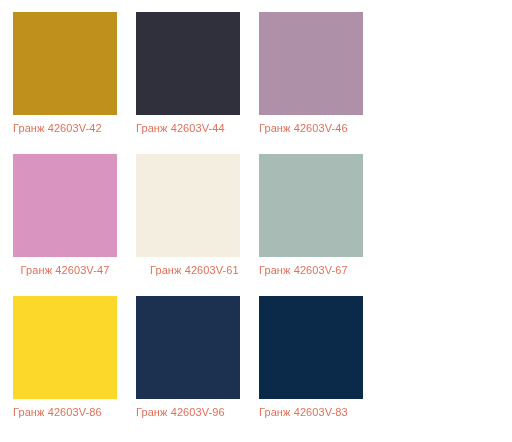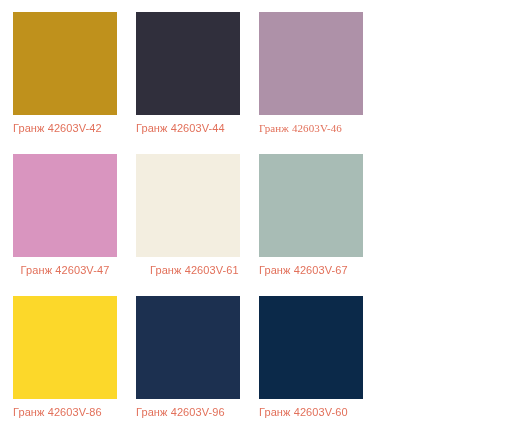--- a/index.html
+++ b/index.html
@@ -53,21 +53,21 @@
     <div class="swatch-card">
     <span class="swatch-chip" style="background-color: rgb(191, 145, 28);"></span>
     <a class="swatch-label" href="#" style="color: rgb(226, 112, 90);">Гранж 42603V-42</a>
   </div>
     <div class="swatch-card">
     <span class="swatch-chip" style="background-color: rgb(48, 47, 60);"></span>
     <a class="swatch-label" href="#" style="color: rgb(226, 112, 90);">Гранж 42603V-44</a>
   </div>
     <div class="swatch-card">
     <span class="swatch-chip" style="background-color: rgb(174, 145, 168);"></span>
-    <a class="swatch-label" href="#" style="color: rgb(226, 112, 90); font-family: Liberation Serif, serif;">Гранж 42603V-46</a>
+    <a class="swatch-label" href="#" style="color: rgb(226, 112, 90);">Гранж 42603V-46</a>
   </div>
     <div class="swatch-card">
     <span class="swatch-chip" style="background-color: rgb(217, 149, 191);"></span>
     <a class="swatch-label" href="#" style="color: rgb(226, 112, 90); text-align: center;">Гранж 42603V-47</a>
   </div>
     <div class="swatch-card">
     <span class="swatch-chip" style="background-color: rgb(243, 238, 224);"></span>
     <a class="swatch-label" href="#" style="color: rgb(226, 112, 90); padding-left: 14px;">Гранж 42603V-61</a>
   </div>
     <div class="swatch-card">
@@ -77,15 +77,15 @@
     <div class="swatch-card">
     <span class="swatch-chip" style="background-color: rgb(252, 216, 42);"></span>
     <a class="swatch-label" href="#" style="color: rgb(226, 112, 90);">Гранж 42603V-86</a>
   </div>
     <div class="swatch-card">
     <span class="swatch-chip" style="background-color: rgb(28, 48, 80);"></span>
     <a class="swatch-label" href="#" style="color: rgb(226, 112, 90);">Гранж 42603V-96</a>
   </div>
     <div class="swatch-card">
     <span class="swatch-chip" style="background-color: rgb(11, 41, 73);"></span>
-    <a class="swatch-label" href="#" style="color: rgb(226, 112, 90);">Гранж 42603V-60</a>
+    <a class="swatch-label" href="#" style="color: rgb(226, 112, 90);">Гранж 42603V-83</a>
   </div>
   </div>
 
 </body></html>

